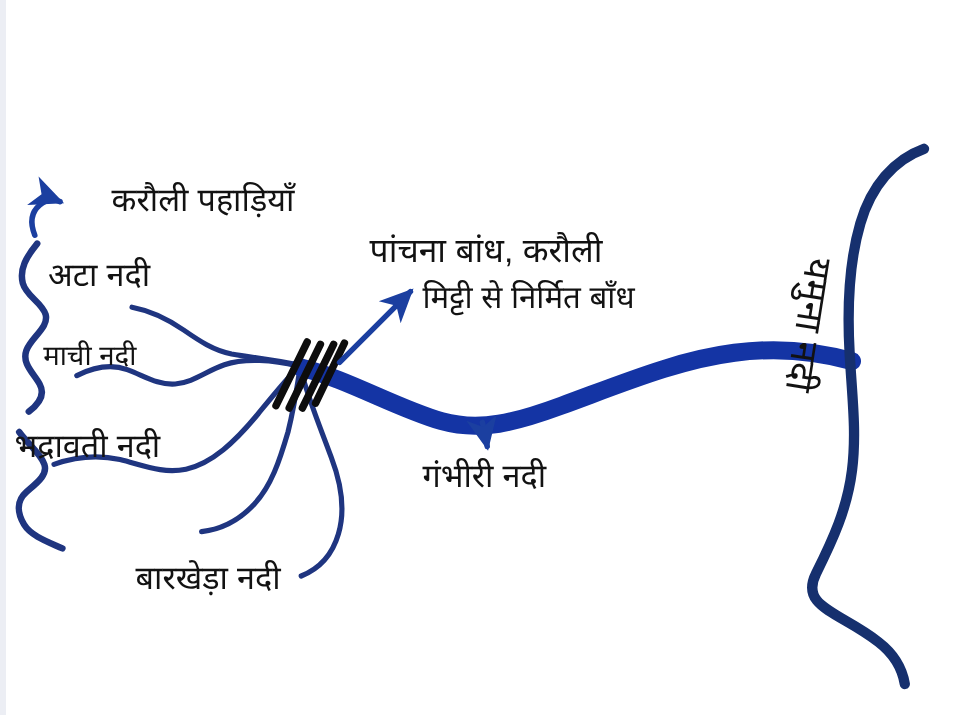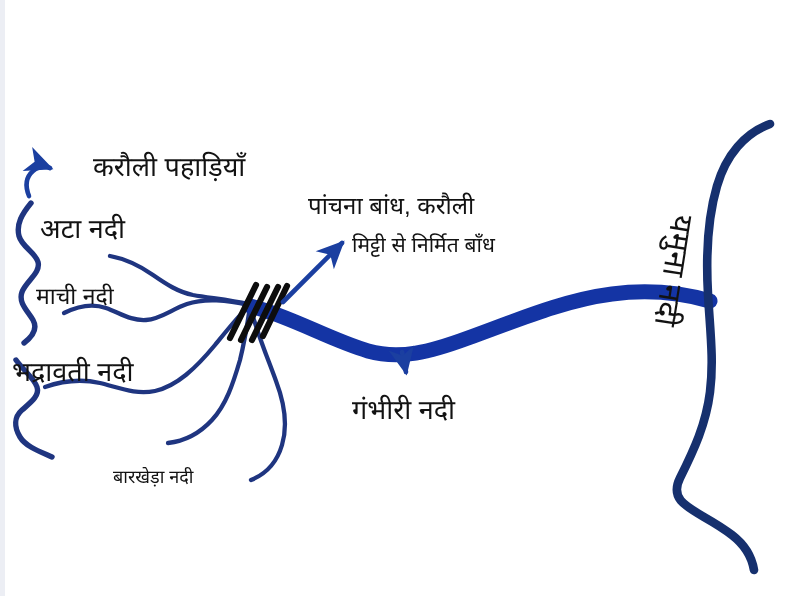--- a/index.html
+++ b/index.html
@@ -39,24 +39,24 @@
     font-family: "Liberation Sans", "DejaVu Sans", sans-serif;
     white-space: nowrap;
     line-height: 1.18;
     font-weight: 400;
   }
   #label-karauli-hills { left: 46px;  top: 152px; font-size: 27px; margin-left: 47px; }
   #label-ata-nadi      { left: 40px;  top: 214px; font-size: 27px; }
   #label-machi-nadi    { left: 36px;  top: 283px; font-size: 23px; }
   #label-bhadrawati    { left: 12px;  top: 357px; font-size: 27px; }
   #label-beswat        { left: 48px;  top: 427px; font-size: 27px; }
-  #label-barkheda      { left: 113px; top: 467px; font-size: 18px; }
-  #label-gambhiri      { left: 352px; top: 395px; font-size: 27px; }
-  #label-dam-line1     { left: 308px; top: 192px; font-size: 24px; }
-  #label-dam-line2     { left: 352px; top: 233px; font-size: 21px; }
+  #label-barkheda      { left: 113px; top: 467px; font-size: 27px; }
+  #label-gambhiri      { left: 352px; top: 382px; font-size: 27px; }
+  #label-dam-line1     { left: 308px; top: 192px; font-size: 28px; }
+  #label-dam-line2     { left: 352px; top: 233px; font-size: 26px; }
   #label-yamuna {
     left: 700px;
     top: 218px;
     font-size: 31px;
     transform: rotate(99deg);
     transform-origin: left top;
   }
 </style>
 </head>
 <body>

